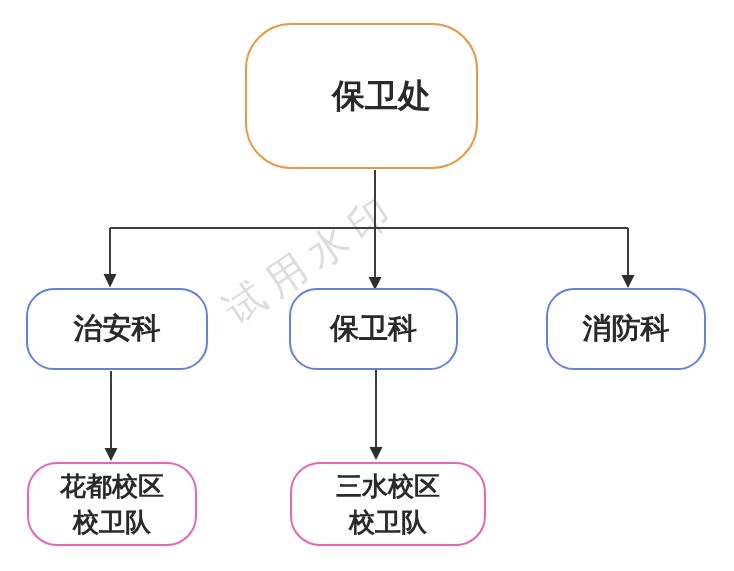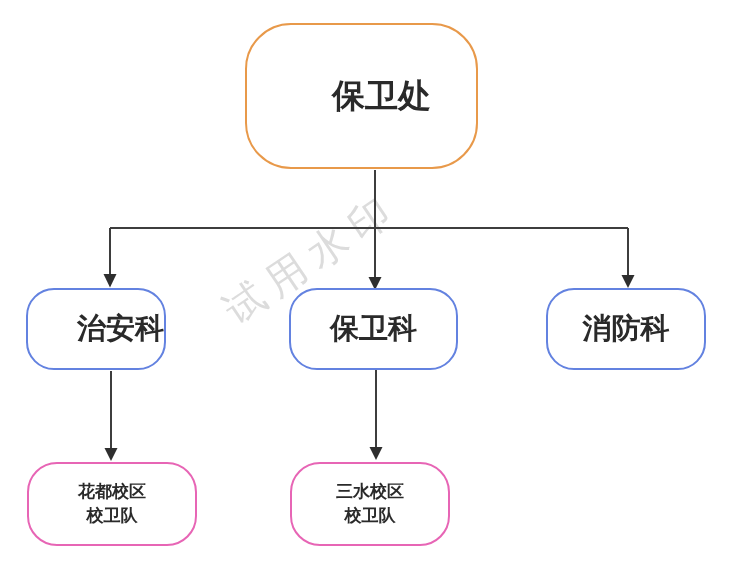--- a/index.html
+++ b/index.html
@@ -61,33 +61,33 @@
     line-height: 1.32;
     padding-left: 40px;
   }
   .node-dept {
     top: 288px;
     height: 82px;
     border: 2px solid #6382E0;
     border-radius: 28px;
     font-size: 29px;
   }
-  .node-dept-security { left: 26px;  width: 140px; align-items: flex-end; }
+  .node-dept-security { left: 26px;  width: 182px; }
   .node-dept-guard    { left: 289px; width: 169px; }
   .node-dept-fire     { left: 546px; width: 160px; }
   .node-team {
     top: 462px;
     height: 84px;
     border: 2.5px solid #E765B5;
     border-radius: 30px;
-    font-size: 17px;
+    font-size: 26px;
     line-height: 1.4;
   }
   .node-team-huadu   { left: 27px;  width: 170px; }
-  .node-team-sanshui { left: 290px; width: 160px; }
+  .node-team-sanshui { left: 290px; width: 196px; }
   .node .line { display: block; }
 </style>
 </head>
 <body>
 
 <div class="canvas">
 
   <div class="watermark">试用水印</div>
 
   <svg class="connector-layer" width="734" height="571" viewBox="0 0 734 571" xmlns="http://www.w3.org/2000/svg">

